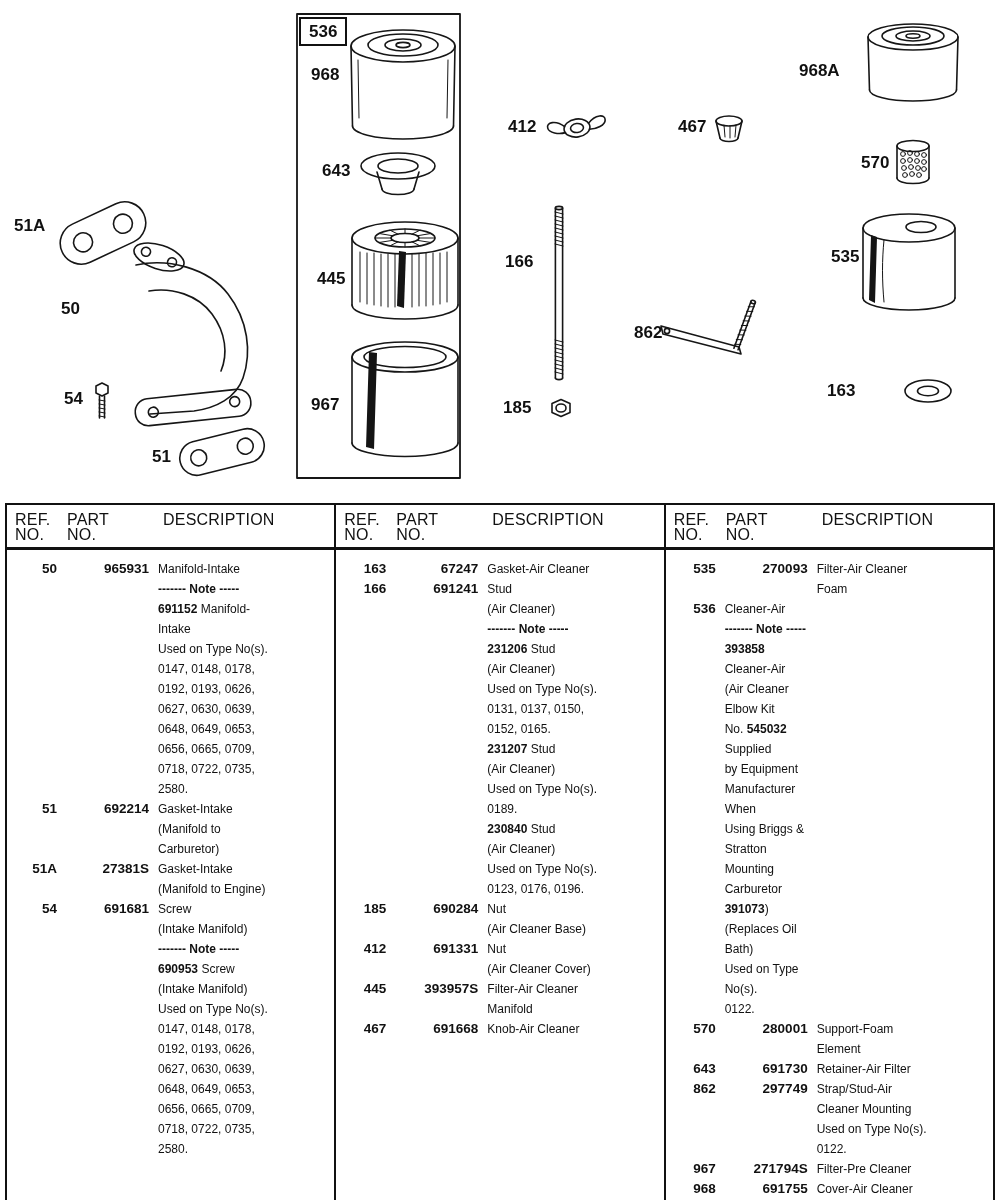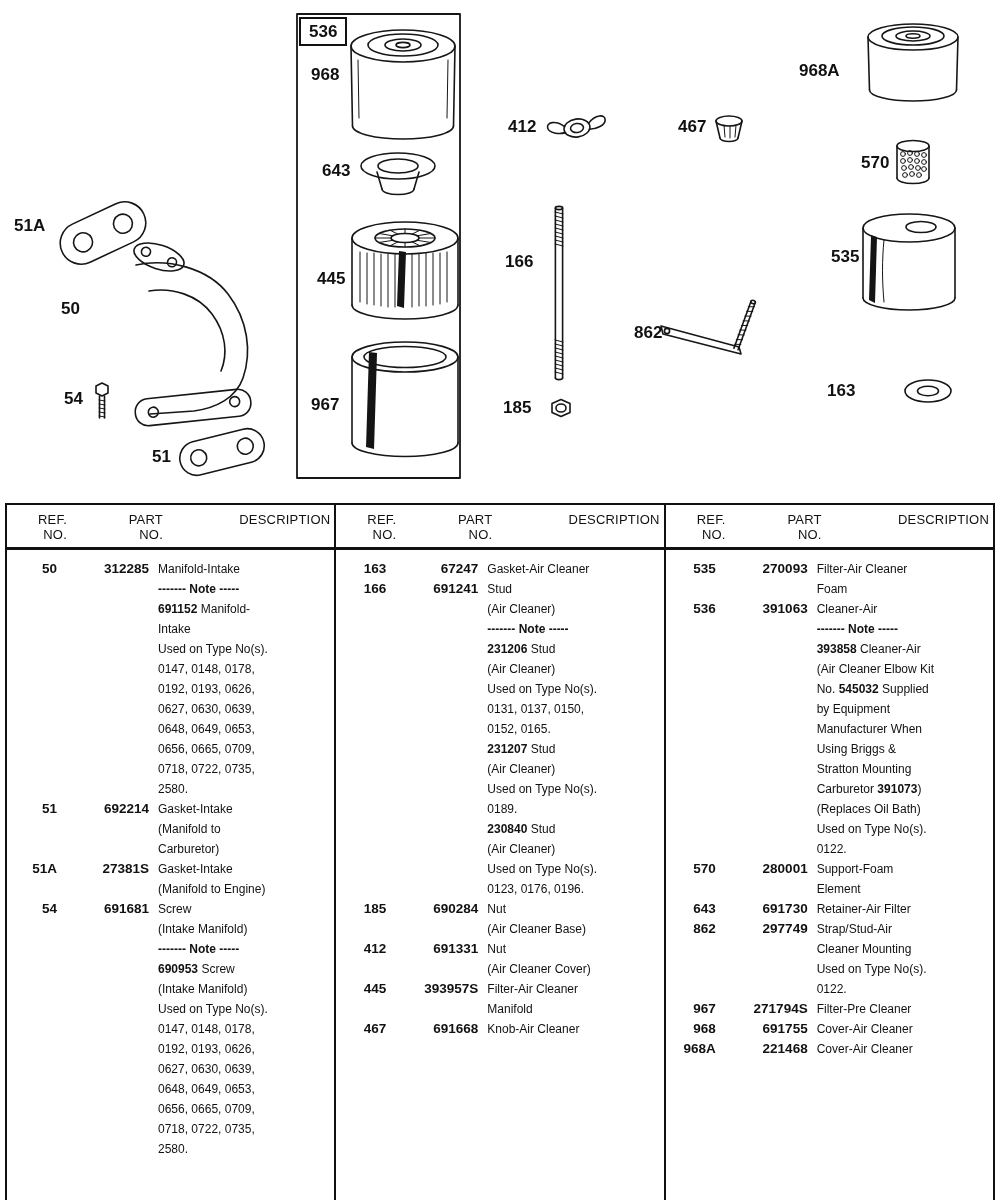--- a/index.html
+++ b/index.html
@@ -17,21 +17,21 @@
     position:absolute; left:5px; top:503px; width:990px; height:697px;
     border:2px solid #111; border-bottom:none;
     display:flex;
   }
   .pcol { flex:1 1 0; border-right:2px solid #111; display:flex; flex-direction:column; overflow:hidden; }
   .pcol:last-child { border-right:none; }
   .thead {
     display:grid; grid-template-columns:52px 96px 1fr;
     padding:7px 4px 5px 8px; border-bottom:3px solid #111;
   }
-  .h { font-size:13px; line-height:15px; white-space:pre-line; text-align:right; letter-spacing:.2px; }
+  .h { font-size:16px; line-height:15px; white-space:pre-line; text-align:left; letter-spacing:.2px; }
   .tbody { padding:9px 4px 0 8px; }
   .prow { display:grid; grid-template-columns:42px 92px 1fr; }
   .c-ref, .c-part { font-weight:bold; font-size:13.5px; line-height:20px; text-align:right; white-space:nowrap; }
   .c-desc { font-size:12px; line-height:20px; padding-left:9px; }
   .dline { min-height:20px; }
   .dline b { font-weight:bold;margin-top:32px; }
 </style>
 </head>
 <body>
 
@@ -248,21 +248,21 @@
     <div class="thead">
       <div class="h">REF.
 NO.</div>
       <div class="h">PART
 NO.</div>
       <div class="h">DESCRIPTION</div>
     </div>
     <div class="tbody">
         <div class="prow">
           <div class="c-ref">50</div>
-          <div class="c-part">312285</div>
+          <div class="c-part">965931</div>
           <div class="c-desc">
             <div class="dline">Manifold-Intake</div>
             <div class="dline"><b>------- Note -----</b></div>
             <div class="dline"><b>691152</b> Manifold-</div>
             <div class="dline">Intake</div>
             <div class="dline">Used on Type No(s).</div>
             <div class="dline">0147, 0148, 0178,</div>
             <div class="dline">0192, 0193, 0626,</div>
             <div class="dline">0627, 0630, 0639,</div>
             <div class="dline">0648, 0649, 0653,</div>
@@ -392,21 +392,20 @@
         <div class="prow">
           <div class="c-ref">535</div>
           <div class="c-part">270093</div>
           <div class="c-desc">
             <div class="dline">Filter-Air Cleaner</div>
             <div class="dline">Foam</div>
           </div>
         </div>
         <div class="prow">
           <div class="c-ref">536</div>
-          <div class="c-part">391063</div>
           <div class="c-desc">
             <div class="dline">Cleaner-Air</div>
             <div class="dline"><b>------- Note -----</b></div>
             <div class="dline"><b>393858</b> Cleaner-Air</div>
             <div class="dline">(Air Cleaner Elbow Kit</div>
             <div class="dline">No. <b>545032</b> Supplied</div>
             <div class="dline">by Equipment</div>
             <div class="dline">Manufacturer When</div>
             <div class="dline">Using Briggs &amp;</div>
             <div class="dline">Stratton Mounting</div>

